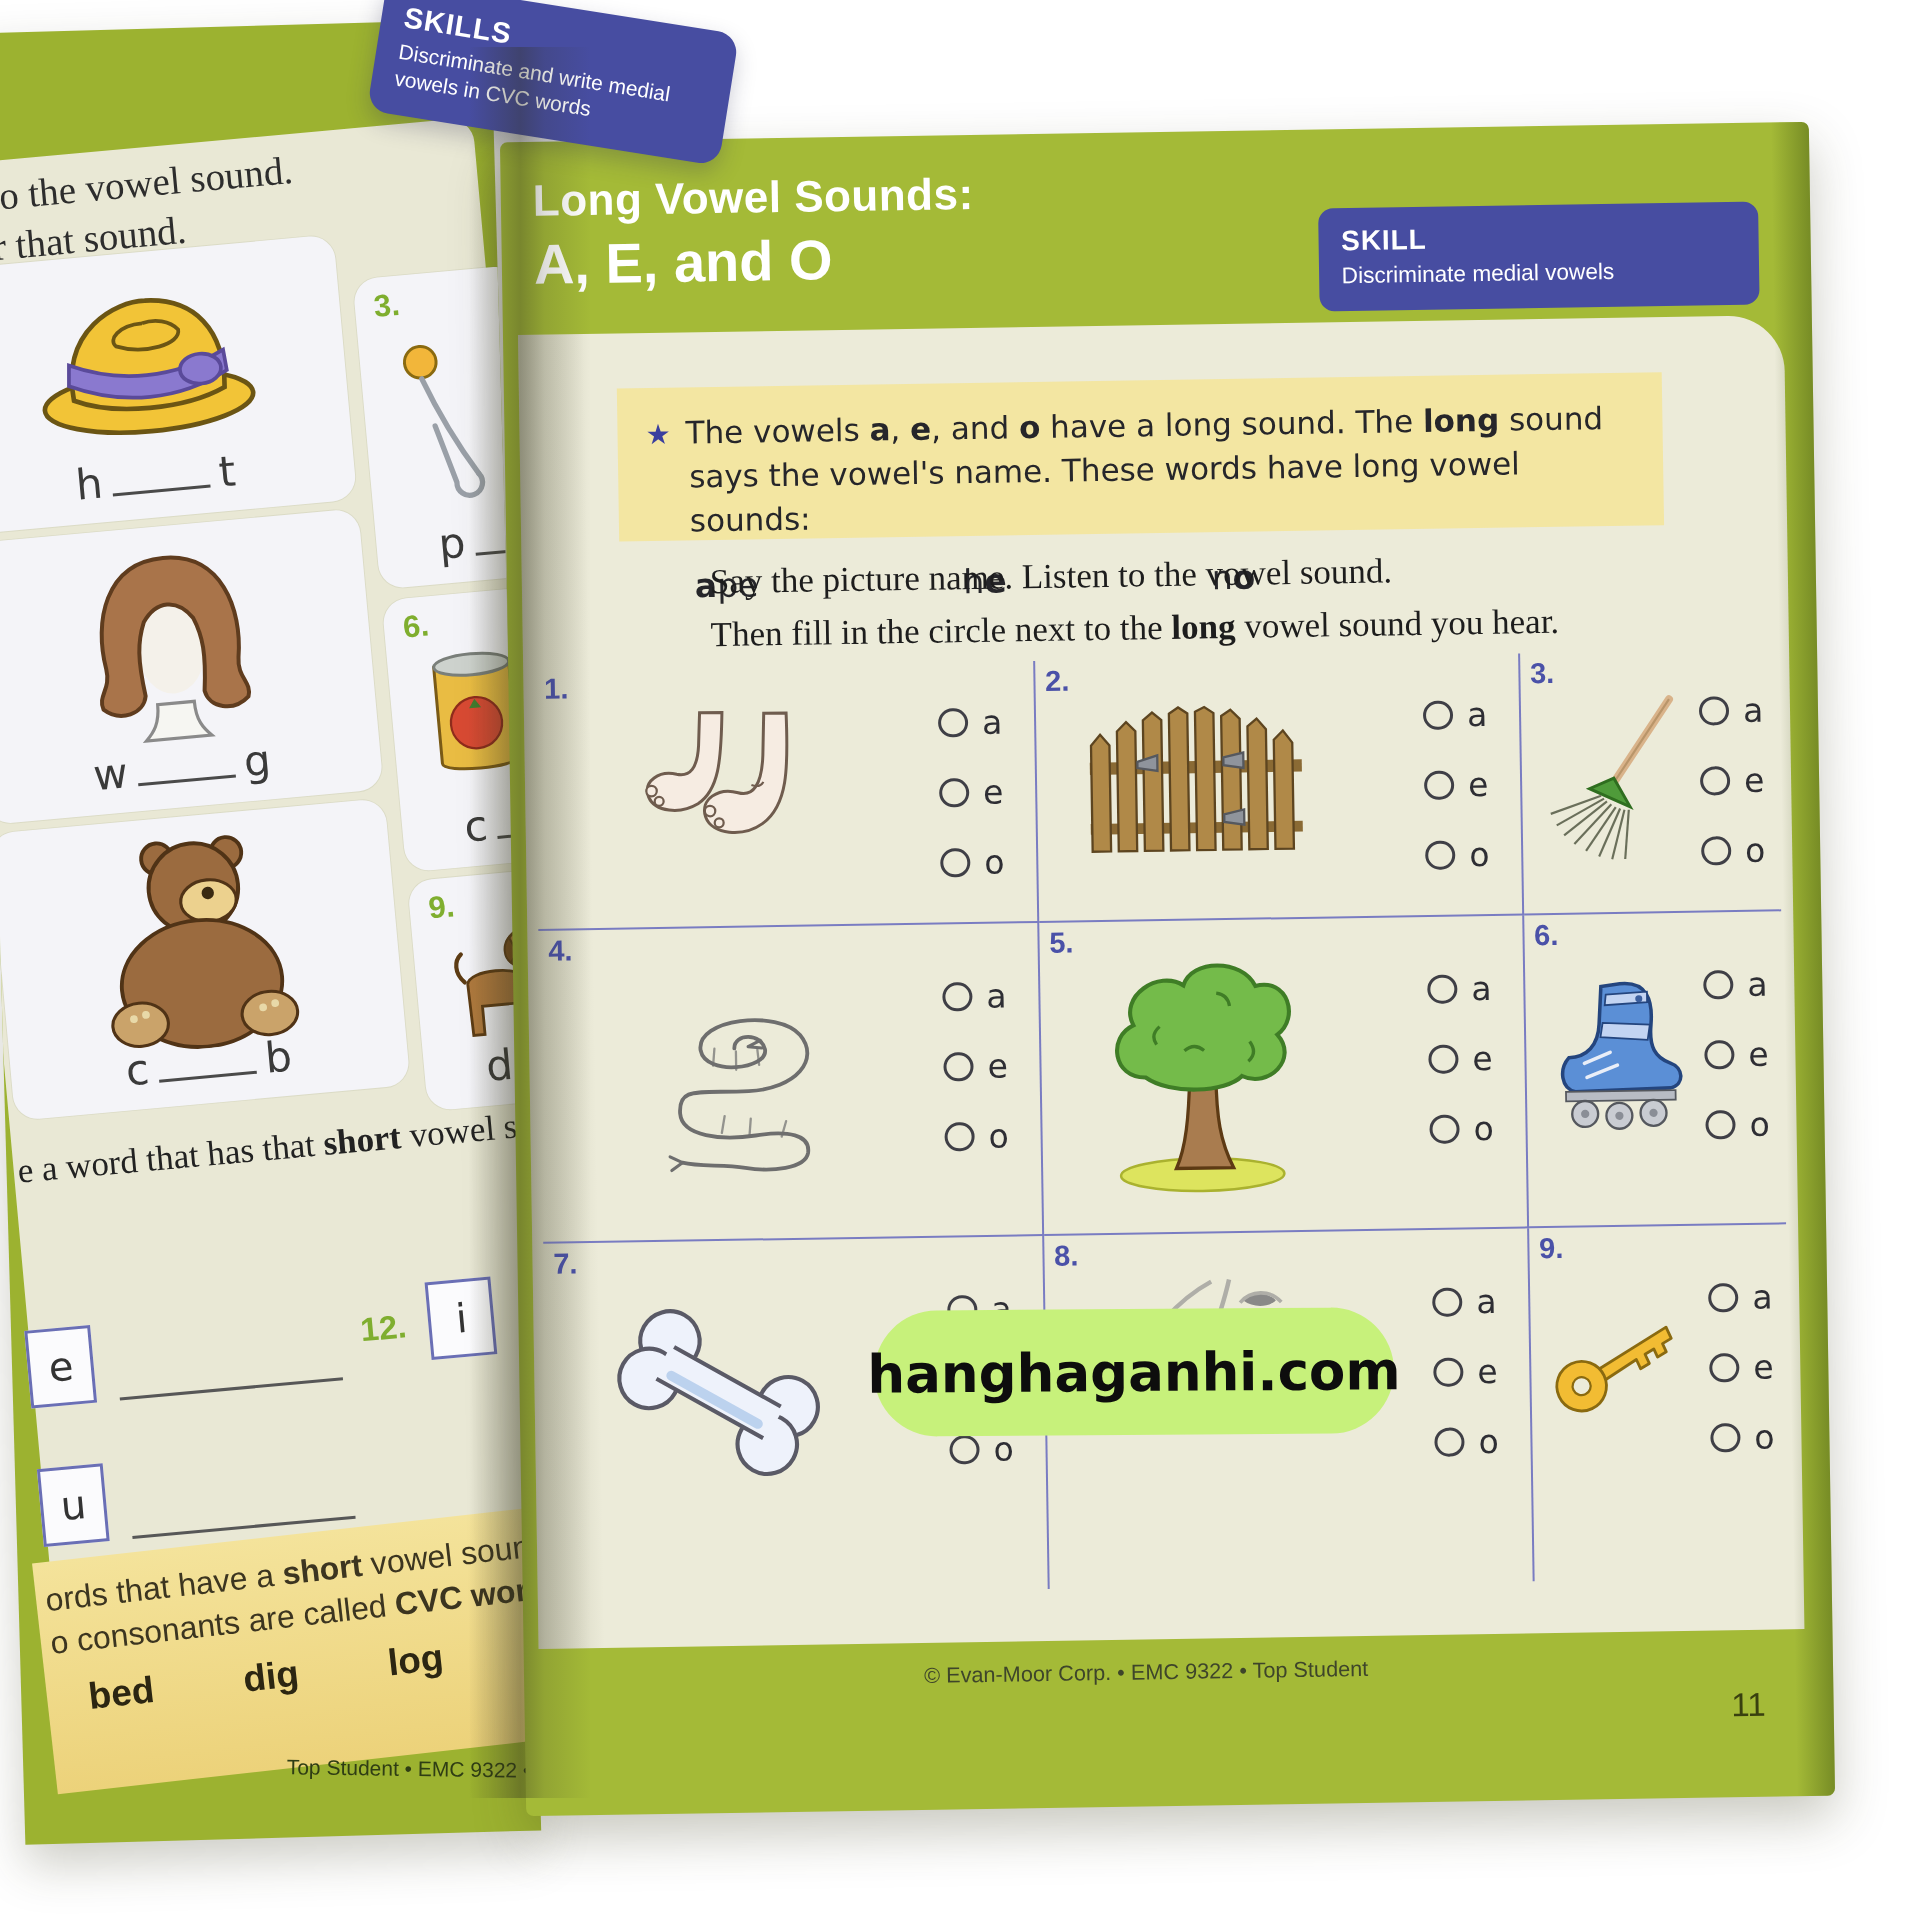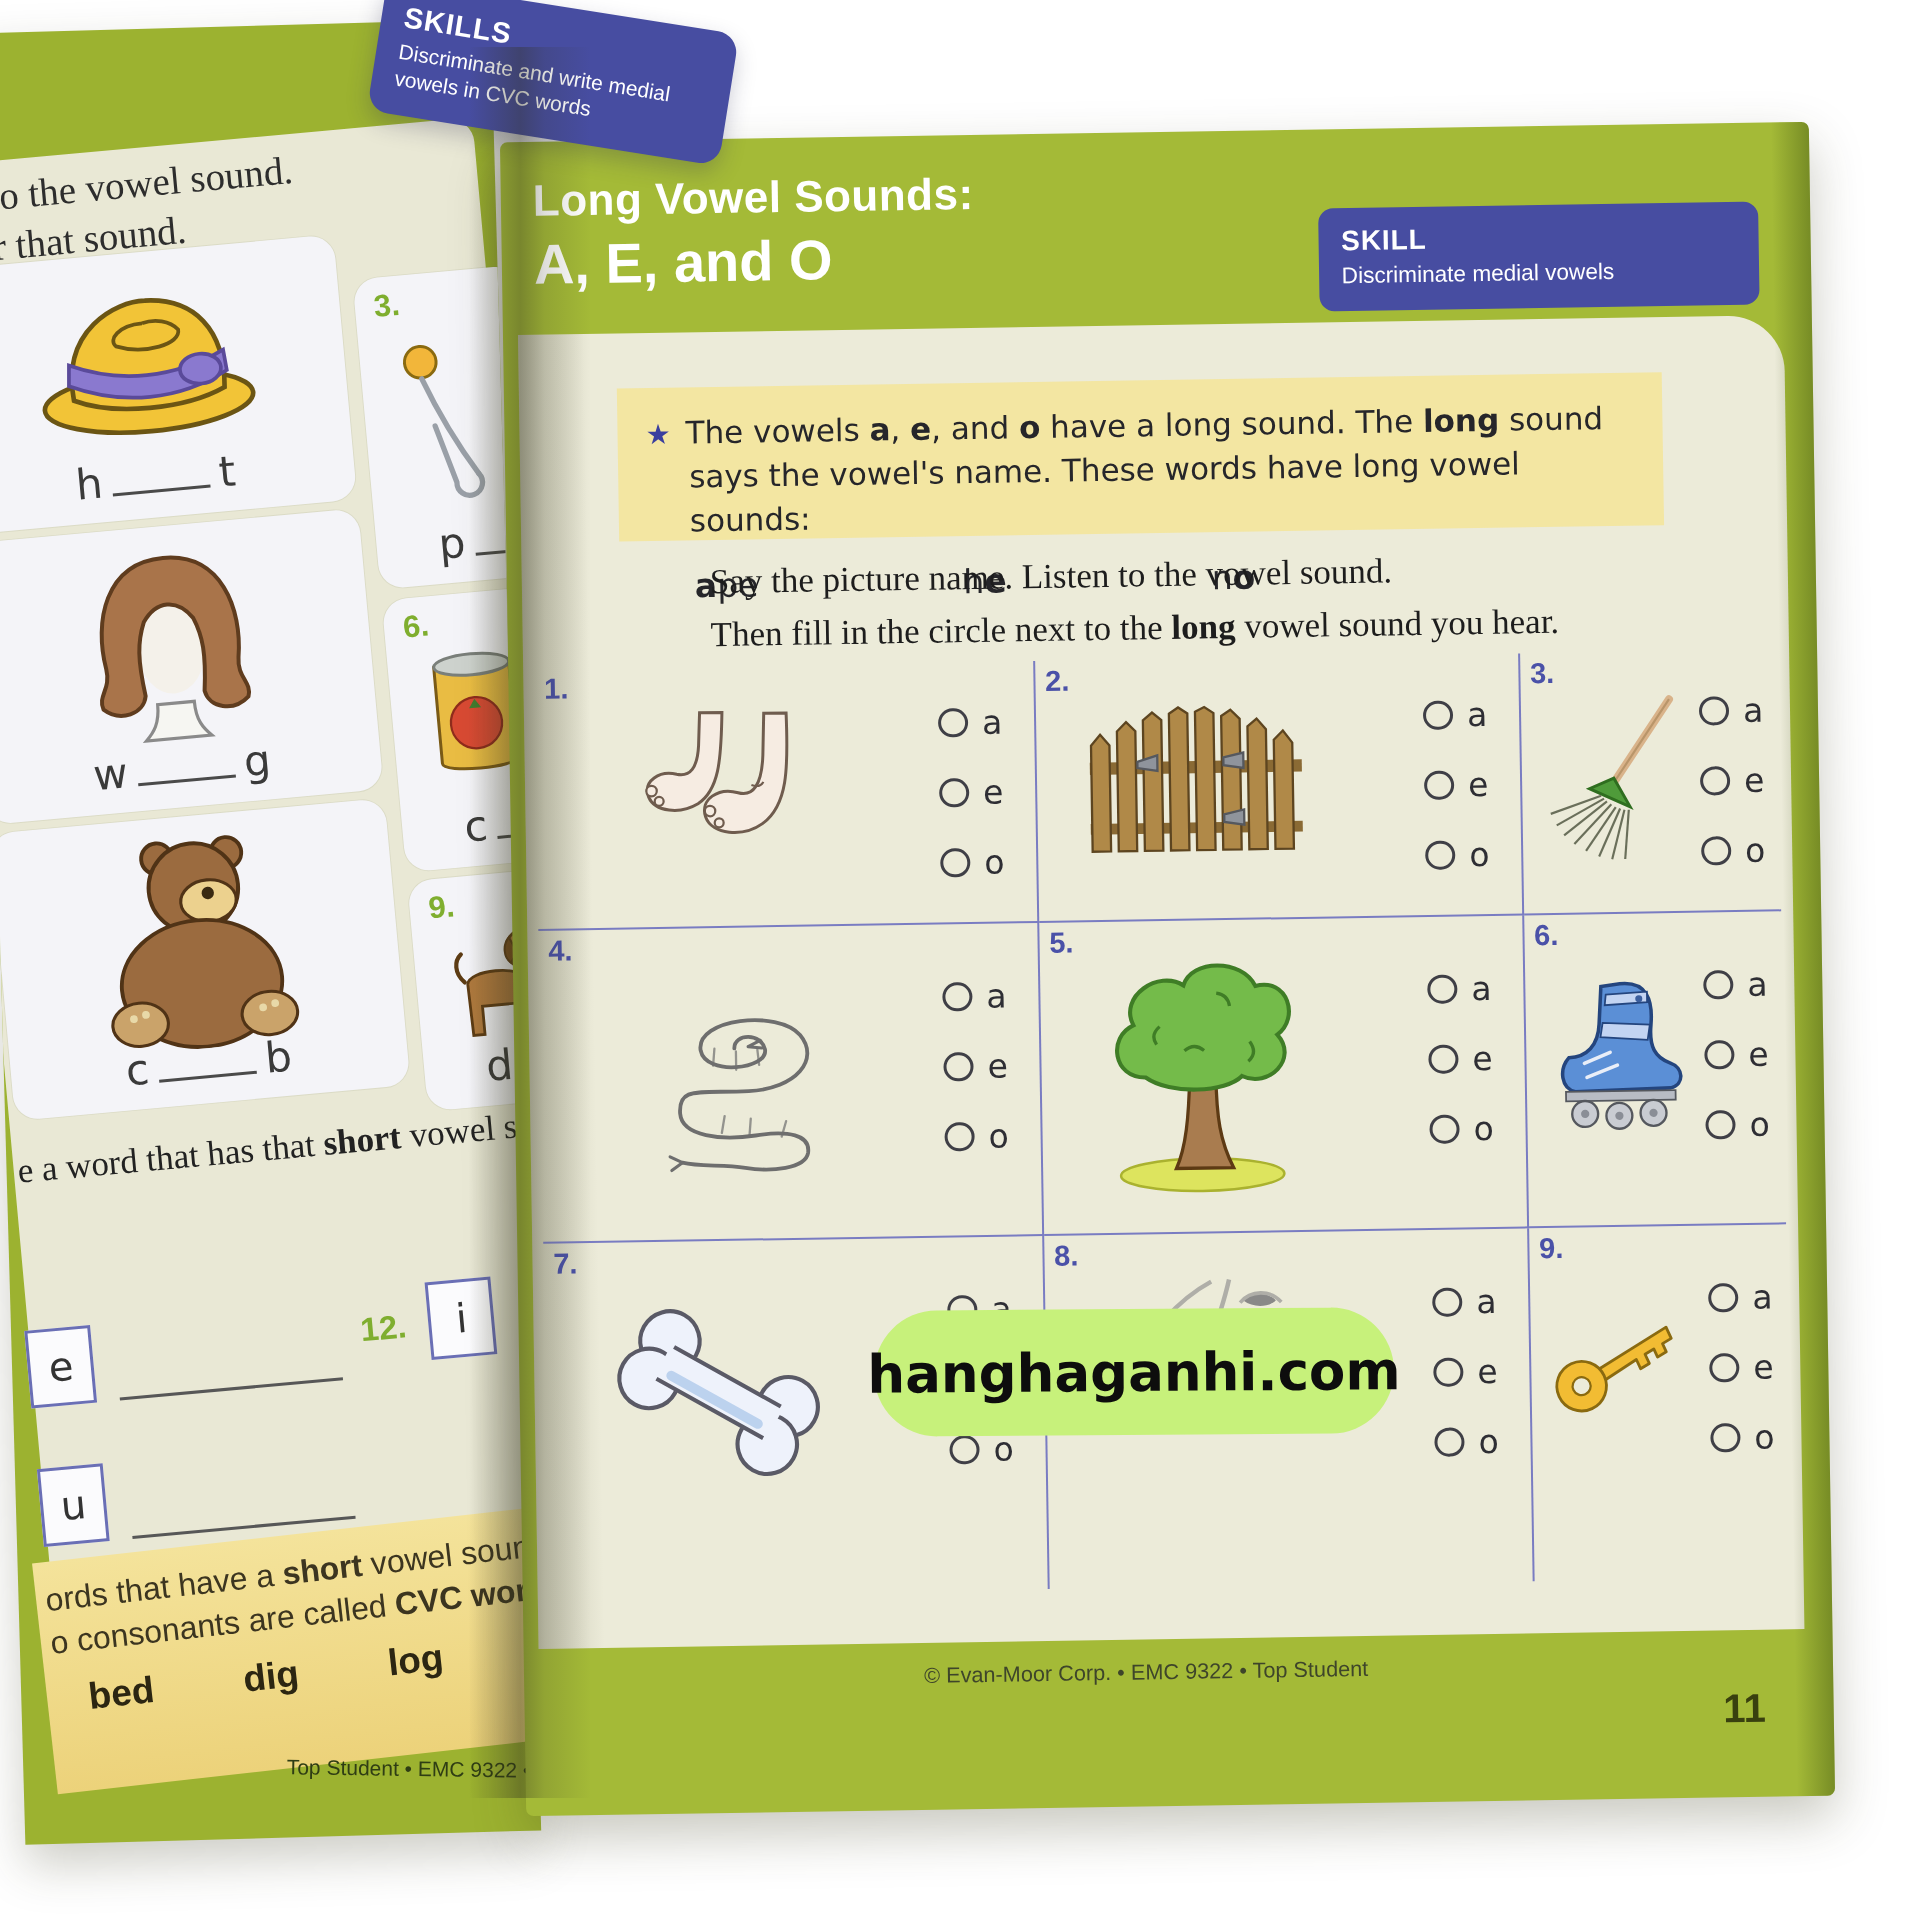--- a/index.html
+++ b/index.html
@@ -85,21 +85,21 @@
   .gnum{position:absolute;left:9.4px;top:3.8px;font-weight:700;font-size:29px;color:#4a51a8;}
   .gpic{position:absolute;left:38px;top:36px;}
   .c3 .gpic{left:5.6px;top:38px;}
   .gopts{position:absolute;right:32px;top:41px;display:flex;flex-direction:column;gap:31px;}
   .r2 .gopts,.r3 .gopts{top:53px;}
   .c3 .gopts{right:15px;}
   .opt{display:flex;align-items:center;gap:14px;}
   .circ{width:23.5px;height:23.5px;border:3.3px solid #3f3f46;border-radius:50%;background:transparent;}
   .olet{font-family:"DejaVu Sans",sans-serif;font-size:33px;color:#2e2e34;}
   .rp-footer{position:absolute;left:400px;top:1527px;font-size:21.7px;color:#3e452a;}
-  .rp-pagenum{position:absolute;right:68px;top:1563px;font-weight:700;font-size:40px;color:#39400f;}
+  .rp-pagenum{position:absolute;right:68px;top:1563px;font-weight:400;font-size:33px;color:#39400f;}
 
   
   .watermark{position:absolute;left:874px;top:1309px;width:520px;height:126px;z-index:60;
              background:#c7f17b;border-radius:64px;display:flex;align-items:center;justify-content:center;
              transform:rotate(-0.4deg);}
   .watermark span{font-family:"DejaVu Sans",sans-serif;font-weight:700;font-size:53px;color:#0d0d0d;}
 
   b{font-weight:700;}
 </style>
 </head>

